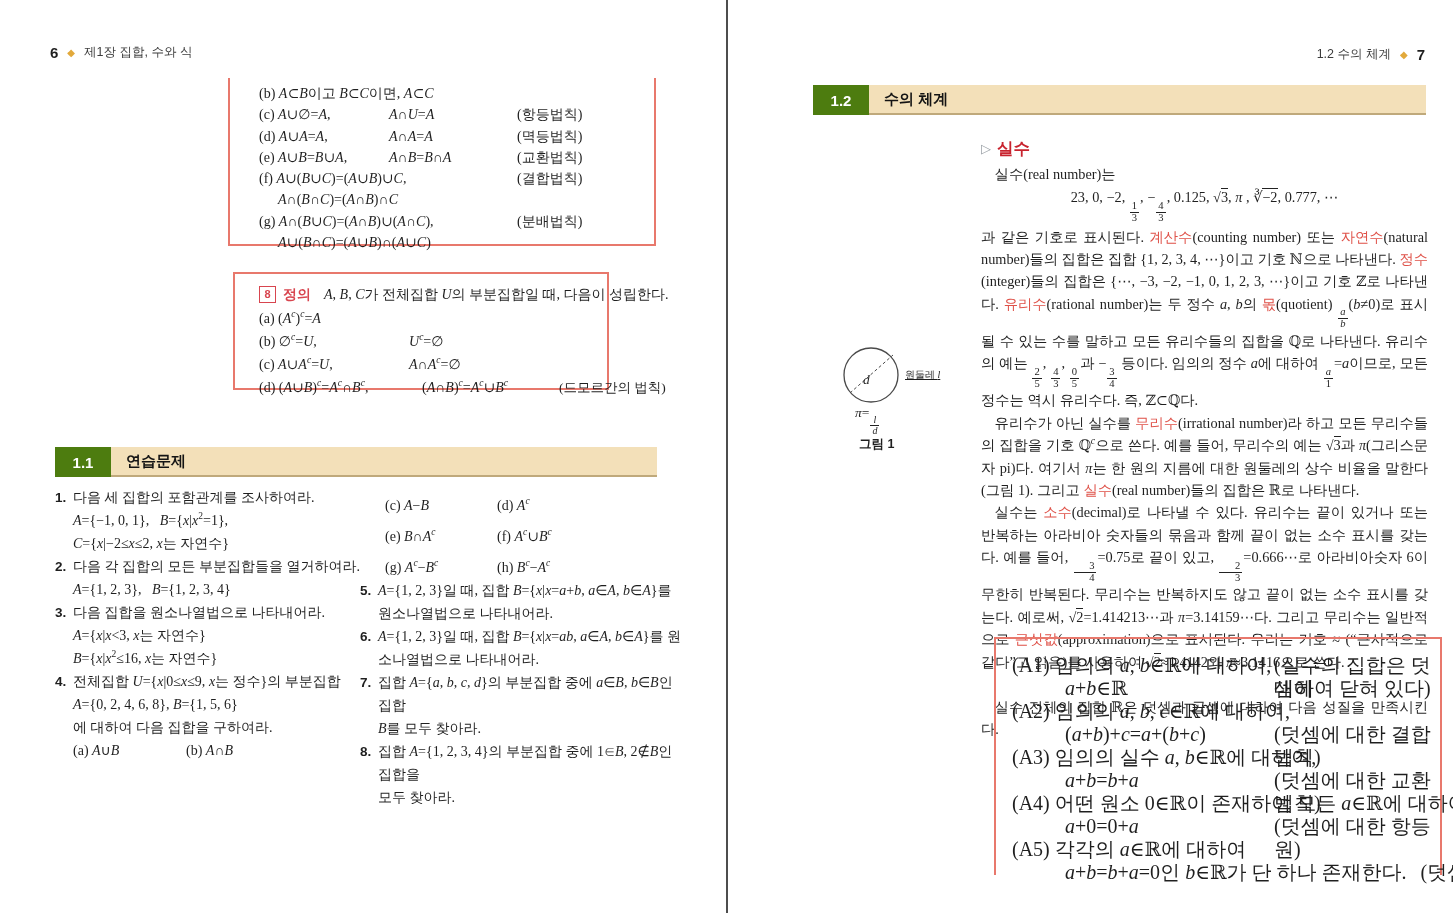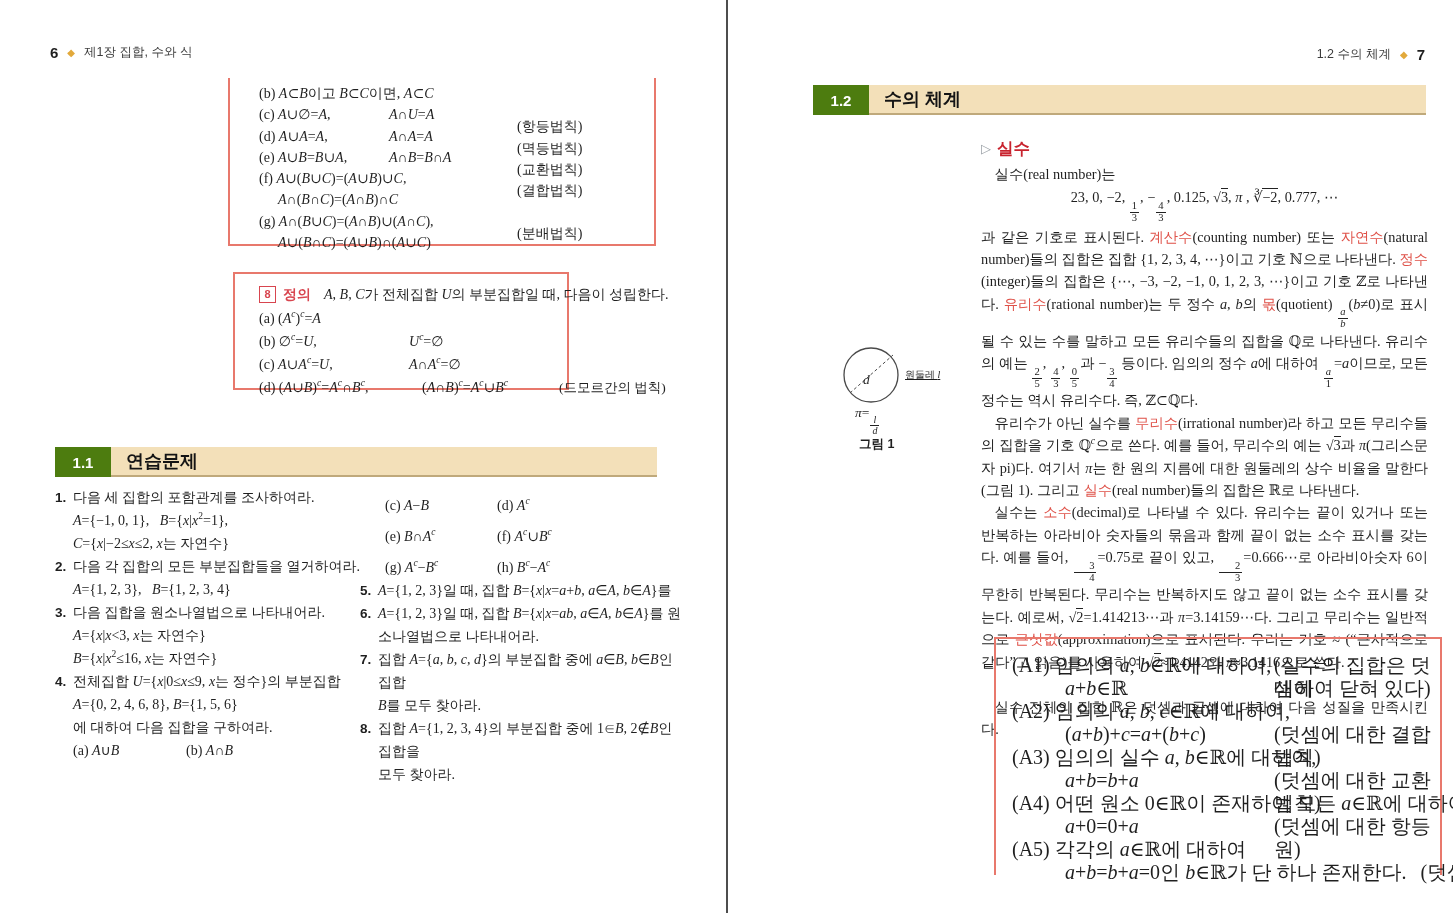--- a/index.html
+++ b/index.html
@@ -18,32 +18,32 @@
     font-family:"Liberation Sans","DejaVu Sans",sans-serif;font-size:12.5px;color:#3c3c3c;}
   .runhead .pgnum{font-weight:bold;font-size:15px;color:#1e1e1e;}
   .runhead .diamond{color:#E2A93B;font-size:10px;margin:0 9px;}
 
   
   .sec-header{position:absolute;display:flex;height:30px;}
   .sec-num{width:56px;background:#4d7c0f;color:#fff;display:flex;align-items:center;justify-content:center;
     font-family:"Liberation Sans","DejaVu Sans",sans-serif;font-weight:bold;font-size:15px;}
   .sec-bar{flex:1;background:#F3E0B9;border-bottom:2px solid #BFA97B;display:flex;align-items:center;}
   .sec-bar span{padding-left:15px;font-family:"Liberation Sans","DejaVu Sans",sans-serif;
-    font-weight:bold;font-size:18px;color:#141414;}
+    font-weight:bold;font-size:15px;color:#141414;}
 
   
   .laws-box{position:absolute;left:228px;top:78px;width:428px;height:168px;
     border-left:2px solid #E8786C;border-right:2px solid #E8786C;border-bottom:2px solid #E8786C;
     padding:5px 0 0 29px;font-size:14px;line-height:21.3px;box-sizing:border-box;}
   .lr{position:relative;white-space:nowrap;}
   .lr .c2{position:absolute;left:130px;}
-  .lr .tag{position:absolute;left:258px;margin-top:12px;}
+  .lr .tag{position:absolute;left:258px;}
   .lr.ind{padding-left:19px;}
 
-  .def-box{position:absolute;left:233px;top:272px;width:336px;height:118px;
+  .def-box{position:absolute;left:233px;top:272px;width:376px;height:118px;
     border:2px solid #E8786C;box-sizing:border-box;
     padding:9px 0 12px 24px;font-size:14px;line-height:23px;}
   .def-title{white-space:nowrap;margin-bottom:1px;}
   .badge{display:inline-block;width:15px;height:15px;line-height:15px;text-align:center;
     border:1.5px solid #D8454F;color:#D8454F;font-family:"Liberation Sans","DejaVu Sans",sans-serif;
     font-size:11px;font-weight:bold;vertical-align:1px;margin-right:7px;}
   .def-label{color:#D8454F;font-weight:bold;font-family:"Liberation Sans","DejaVu Sans",sans-serif;
     font-size:14px;margin-right:13px;}
   .dr{position:relative;white-space:nowrap;}
   .dr .c2{position:absolute;left:150px;}
@@ -177,20 +177,21 @@
   <div class="ex-col" style="left:360px;top:486px;width:322px;">
     <div class="pairs">
       <div class="pair"><span class="pa">(c) <i>A</i>−<i>B</i></span><span>(d) <i>A</i><sup><i>c</i></sup></span></div>
       <div class="pair"><span class="pa">(e) <i>B</i>∩<i>A</i><sup><i>c</i></sup></span><span>(f) <i>A</i><sup><i>c</i></sup>∪<i>B</i><sup><i>c</i></sup></span></div>
       <div class="pair"><span class="pa">(g) <i>A</i><sup><i>c</i></sup>−<i>B</i><sup><i>c</i></sup></span><span>(h) <i>B</i><sup><i>c</i></sup>−<i>A</i><sup><i>c</i></sup></span></div>
     </div>
     <div class="exi">
       <span class="no">5.</span>
       <div class="bd">
         <div><i>A</i>={1, 2, 3}일 때, 집합 <i>B</i>={<i>x</i>|<i>x</i>=<i>a</i>+<i>b</i>, <i>a</i>∈<i>A</i>, <i>b</i>∈<i>A</i>}를</div>
+        <div>원소나열법으로 나타내어라.</div>
       </div>
     </div>
     <div class="exi">
       <span class="no">6.</span>
       <div class="bd">
         <div><i>A</i>={1, 2, 3}일 때, 집합 <i>B</i>={<i>x</i>|<i>x</i>=<i>ab</i>, <i>a</i>∈<i>A</i>, <i>b</i>∈<i>A</i>}를 원</div>
         <div>소나열법으로 나타내어라.</div>
       </div>
     </div>
     <div class="exi">

